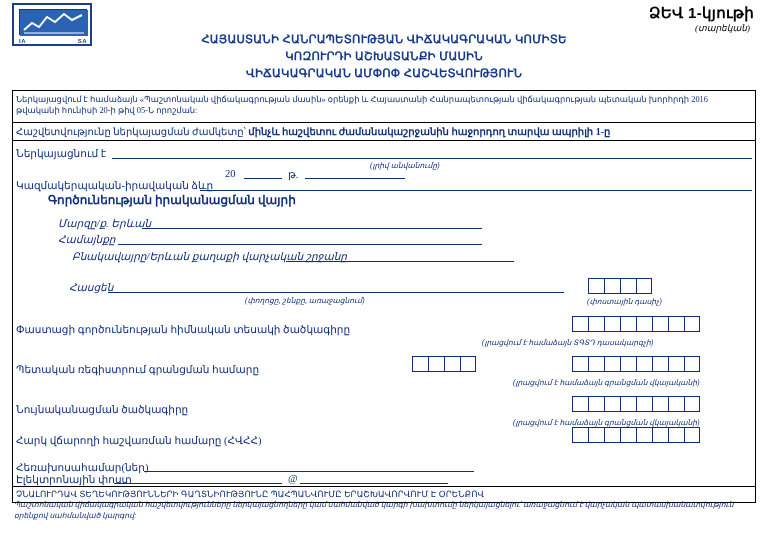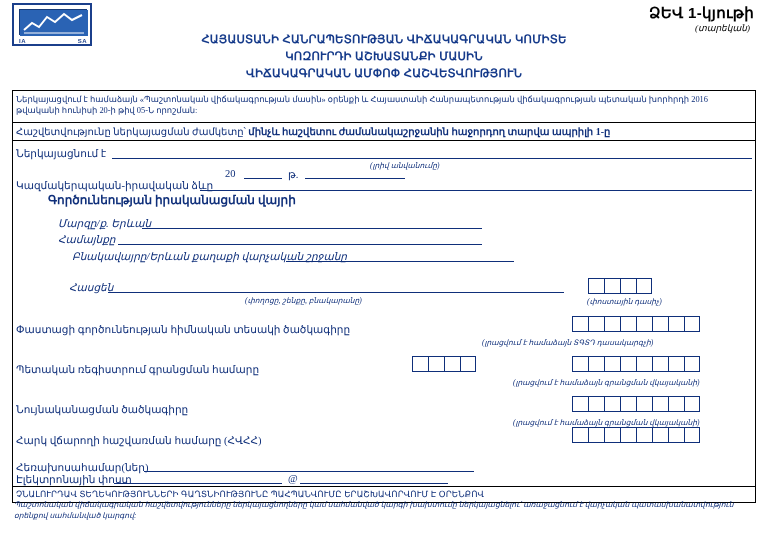--- a/index.html
+++ b/index.html
@@ -266,21 +266,21 @@
   <div class="rule" style="left:142px; top:228px; width:340px;"></div>
 
   <div class="lbl it" style="left:58px; top:233px;">Համայնքը</div>
   <div class="rule" style="left:118px; top:244px; width:364px;"></div>
 
   <div class="lbl it" style="left:60px; top:250px;margin-left:12px;">Բնակավայրը/Երևան քաղաքի վարչական շրջանը</div>
   <div class="rule" style="left:286px; top:261px; width:228px;"></div>
 
   <div class="lbl it" style="left:69px; top:281px;">Հասցեն</div>
   <div class="rule" style="left:108px; top:292px; width:456px;"></div>
-  <div class="tiny" style="left:245px; top:296px;">(փողոցը, շենքը, բնակարանը)</div>
+  <div class="tiny" style="left:245px; top:296px;">(փողոցը, շենքը, առաջացնում)</div>
 
   <div class="cells" style="left:588px; top:278px;">
     <i></i>
       <i></i>
       <i></i>
       <i></i>
   </div>
   <div class="tiny" style="left:587px; top:297px;">(փոստային դասիչ)</div>
 
   <div class="lbl" style="left:16px; top:323px;">Փաստացի գործունեության հիմնական տեսակի ծածկագիրը</div>

